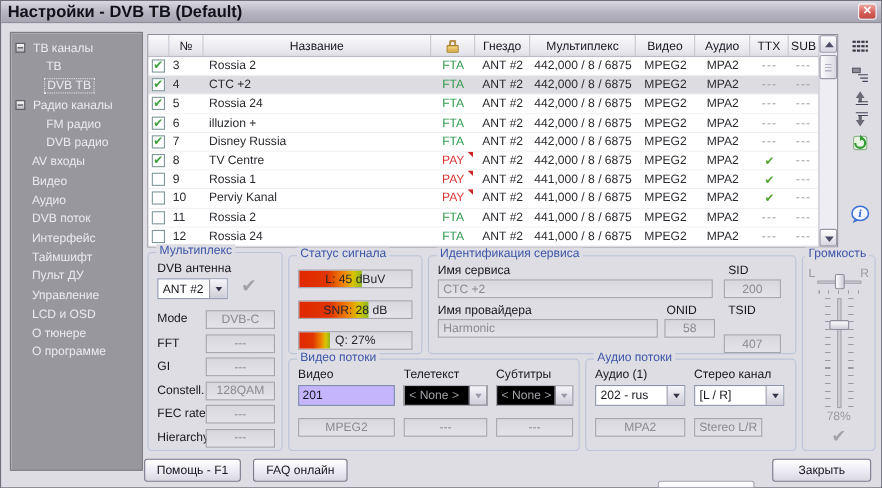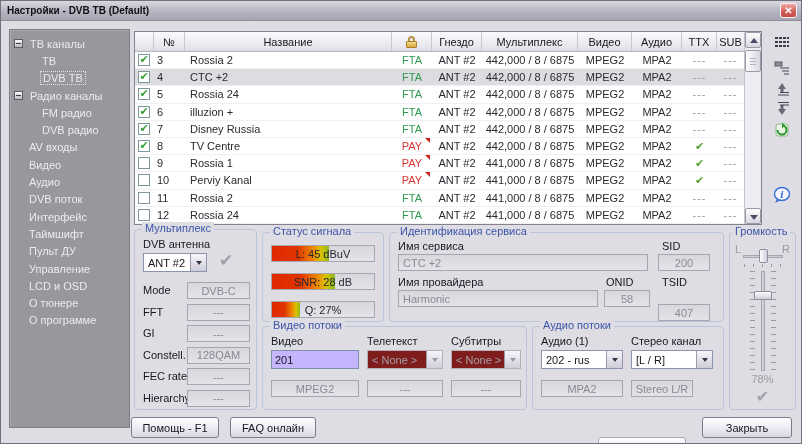--- a/index.html
+++ b/index.html
@@ -6,21 +6,21 @@
   html,body { width:802px; height:444px; }
   body { font-family:"Liberation Sans", sans-serif; font-size:11px; color:#1a1a1a; }
 
   .window { position:relative; width:802px; height:444px; background:#dedde3;
             border:1px solid #70707c; overflow:hidden; }
 
   
   .titlebar { position:absolute; left:0; top:0; right:0; height:20px;
               background:linear-gradient(#d9d7e0, #b6b4c0 55%, #a7a5b2);
               border-bottom:1px solid #8f8e9a; display:flex; align-items:center; padding-left:6px; }
-  .titlebar .title { font-weight:bold; font-size:10px; color:#101018; }
+  .titlebar .title { font-weight:bold; font-size:15px; color:#101018; }
   .close-btn { position:absolute; right:4px; top:2px; width:17px; height:15px;
                background:linear-gradient(#f2a8a4, #d25b55 60%, #c24b45);
                border:1px solid #f4f2f6; border-radius:3px; color:#fff;
                font-size:10px; font-weight:bold; line-height:13px; text-align:center; cursor:pointer; }
 
   
   .sidebar { position:absolute; left:8px; top:28px; width:121px; height:399px;
              background:#98979d; border:1px solid #7e7d86;
              box-shadow:inset 1px 1px 0 #aaa9b0; color:#eceaf0; padding-top:5px; }
   .tree-item { height:17.3px; display:flex; align-items:center; white-space:nowrap; cursor:pointer; }
@@ -93,21 +93,21 @@
            background:linear-gradient(#d8d7dd,#e4e3e9); color:#8b8a92;
            display:flex; align-items:center; justify-content:center; overflow:hidden; white-space:nowrap; }
   .field.left { justify-content:flex-start; padding-left:4px; }
   .combo { position:absolute; height:19px; background:#fff; border:1px solid #8a94ac;
            display:flex; align-items:center; padding-left:4px; color:#17171f; cursor:pointer; }
   .combo .carr { position:absolute; right:0; top:0; bottom:0; width:16px;
                  background:linear-gradient(#f6f5fa,#cfced9); border-left:1px solid #9a99a8;
                  display:flex; align-items:center; justify-content:center; }
   .combo .carr::after { content:""; width:0; height:0; border-left:3px solid transparent;
                  border-right:3px solid transparent; border-top:4px solid #33334a; }
-  .combo.disabled { background:#7f1d1d; color:#a2a1a9; border-color:#b2b1ba; }
+  .combo.disabled { background:#000000; color:#a2a1a9; border-color:#b2b1ba; }
   .combo.disabled .carr::after { border-top-color:#9a99a8; }
   .tinput { position:absolute; height:19px; background:#c4b5fd; border:1px solid #7f8fa9;
             font-family:"Liberation Sans",sans-serif; font-size:11px; padding-left:3px; color:#17171f; }
   .gcheck { position:absolute; color:#a2a1a9; font-size:17px; font-family:"DejaVu Sans",sans-serif; }
 
   
   .sbar { position:absolute; left:8px; width:104px; height:17px; border:1px solid #a7a6ae;
           background:linear-gradient(#d8d7dd,#e4e3e9); overflow:hidden; }
   .sbar .fill { position:absolute; left:0; top:0; bottom:0;
           background:linear-gradient(90deg,#e02800 0%,#e03500 45%,#ee8800 72%,#d8c400 86%,#8db922 100%); }

